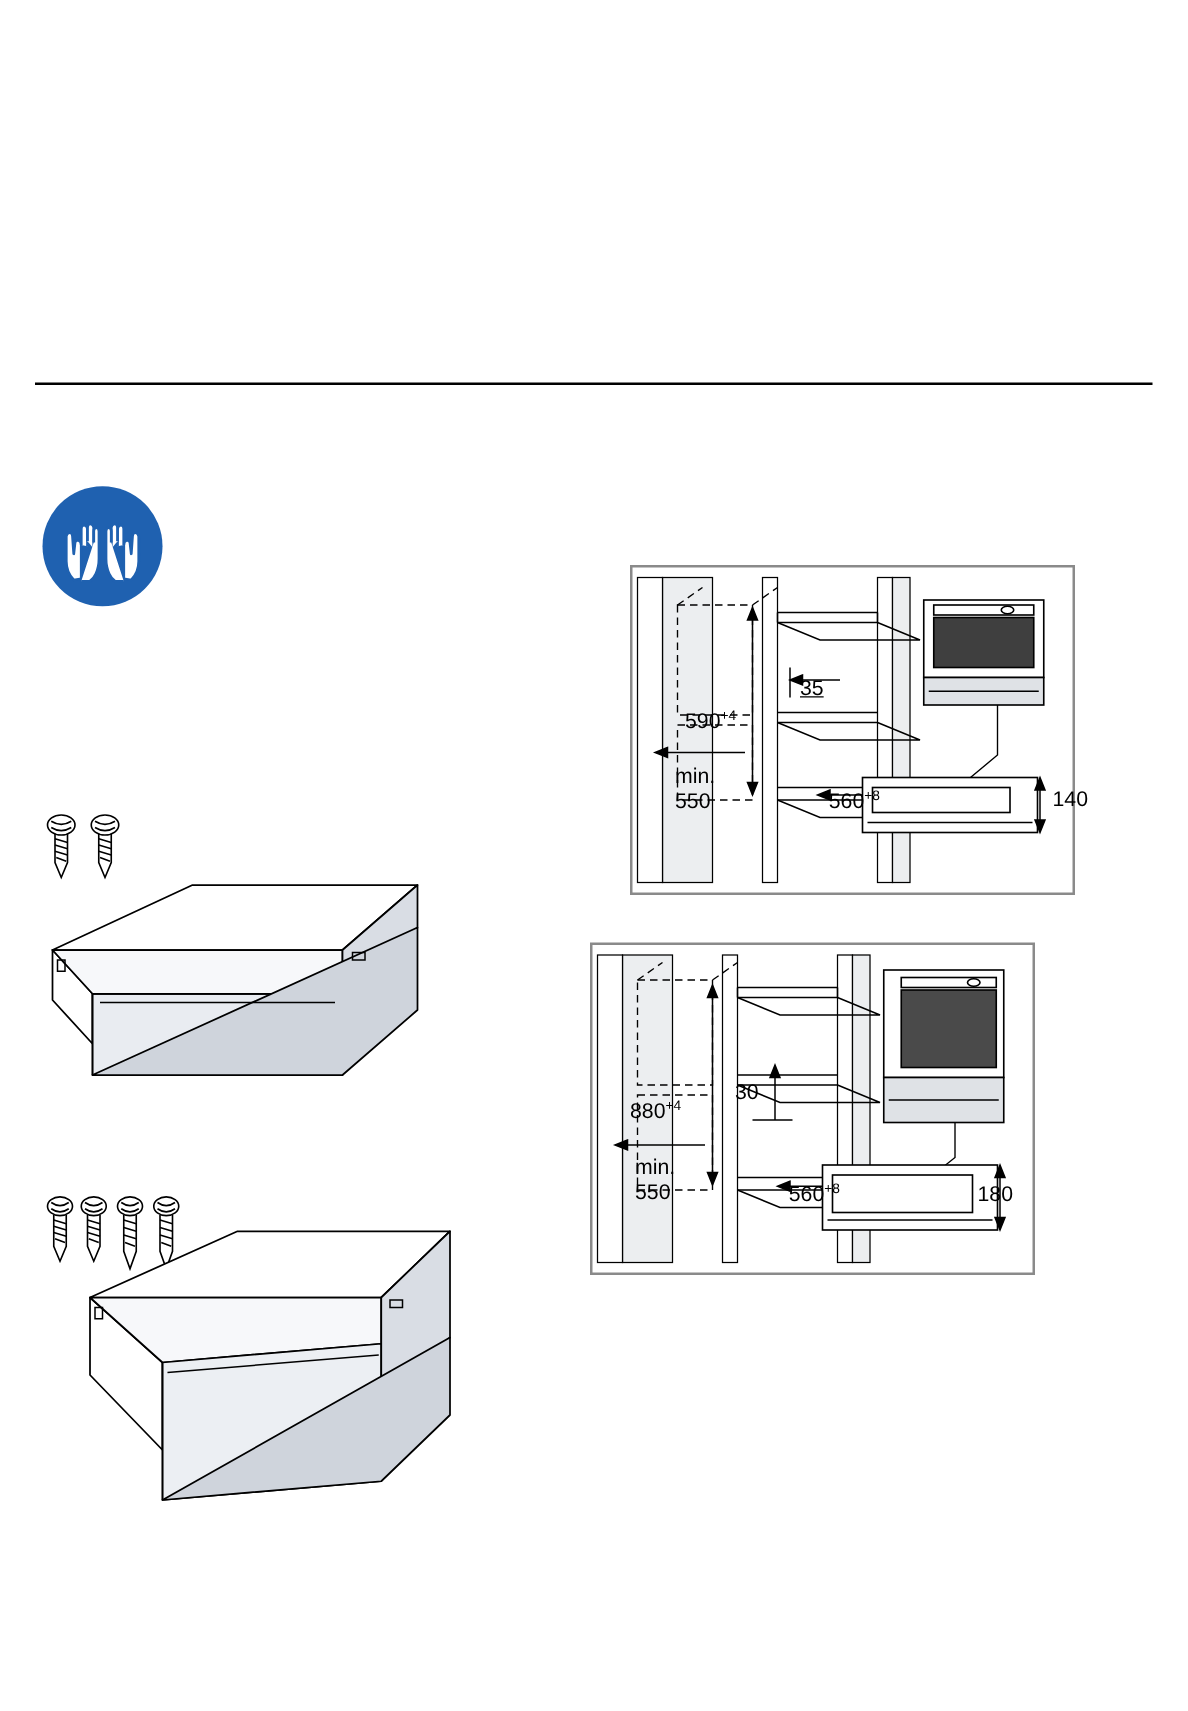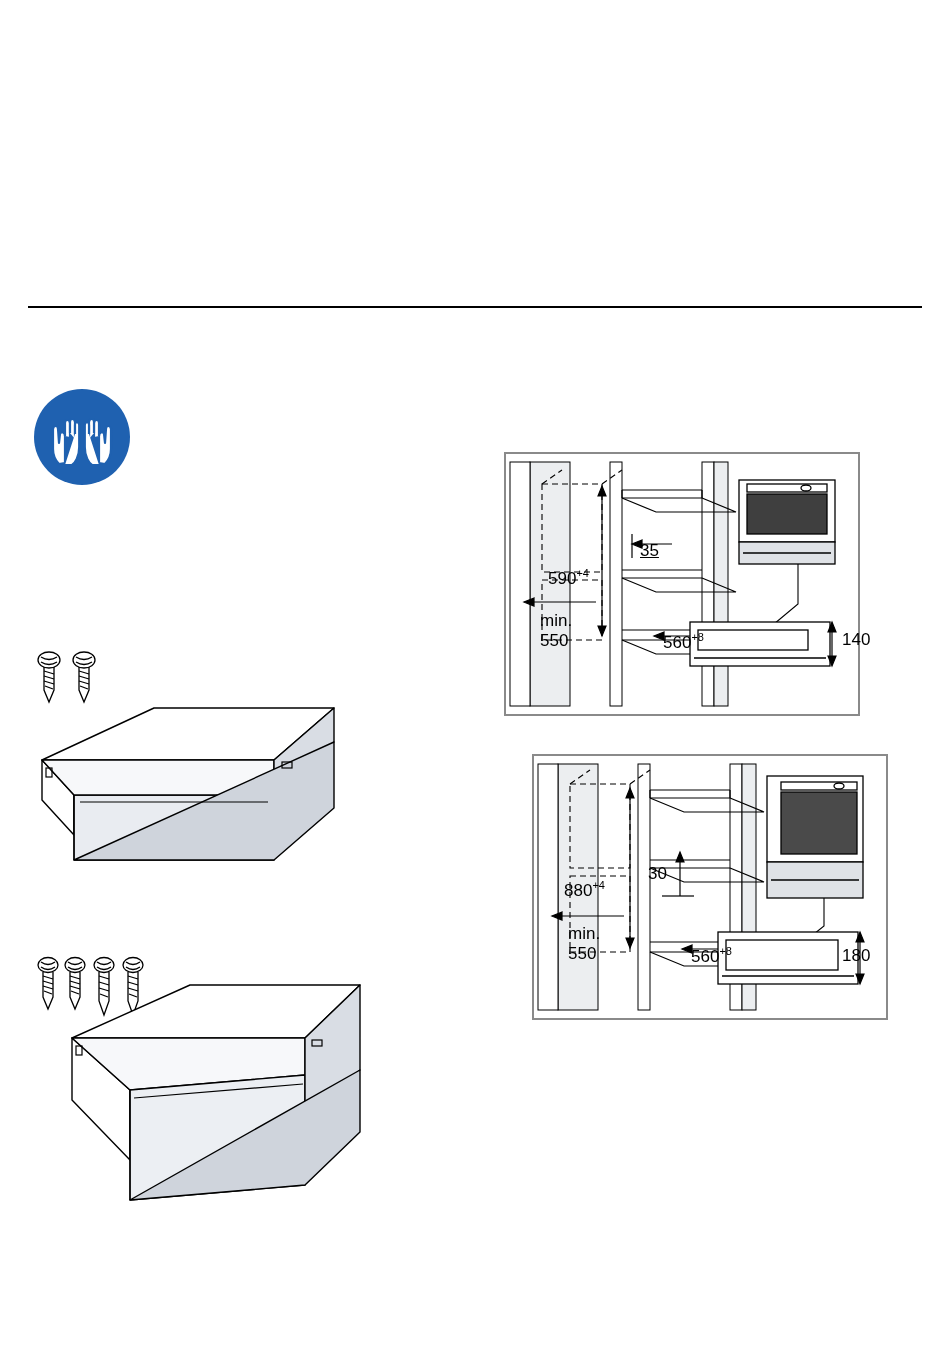--- a/index.html
+++ b/index.html
@@ -270,21 +270,21 @@
     <span class="dim-label" style="left:34px; top:157px;">min.</span>
     <span class="dim-label" style="left:34px; top:177px;">550</span>
 
     <span class="dim-label" style="left:134px; top:87px;text-decoration:underline;">35</span>
 
     <span class="dim-label" style="left:157px; top:174px;"><span>560</span><span class="sup">+8</span></span>
 
     <span class="dim-label" style="left:312px; top:176px;margin-left:24px;">140</span>
   </div>
 
-  <div class="diagram-box" style="left:532px; top:754px; width:356px; height:266px;">
+  <div class="diagram-box" style="left:472px; top:754px; width:356px; height:266px;">
     <svg width="352" height="262" viewBox="0 0 352 262">
 
       <rect x="24" y="8" width="40" height="246" fill="#eceef0" stroke="#000" stroke-width="1"></rect>
       <rect x="4" y="8" width="20" height="246" fill="#ffffff" stroke="#000" stroke-width="1"></rect>
       <rect x="104" y="8" width="12" height="246" fill="#ffffff" stroke="#000" stroke-width="1"></rect>
       <rect x="196" y="8" width="12" height="246" fill="#ffffff" stroke="#000" stroke-width="1"></rect>
       <rect x="208" y="8" width="14" height="246" fill="#eceef0" stroke="#000" stroke-width="1"></rect>
 
       <g stroke="#000" stroke-width="1.2" fill="none">
         <path d="M116 34 L196 34 M116 42 L196 42 M116 34 L116 42 M196 34 L196 42"></path>

